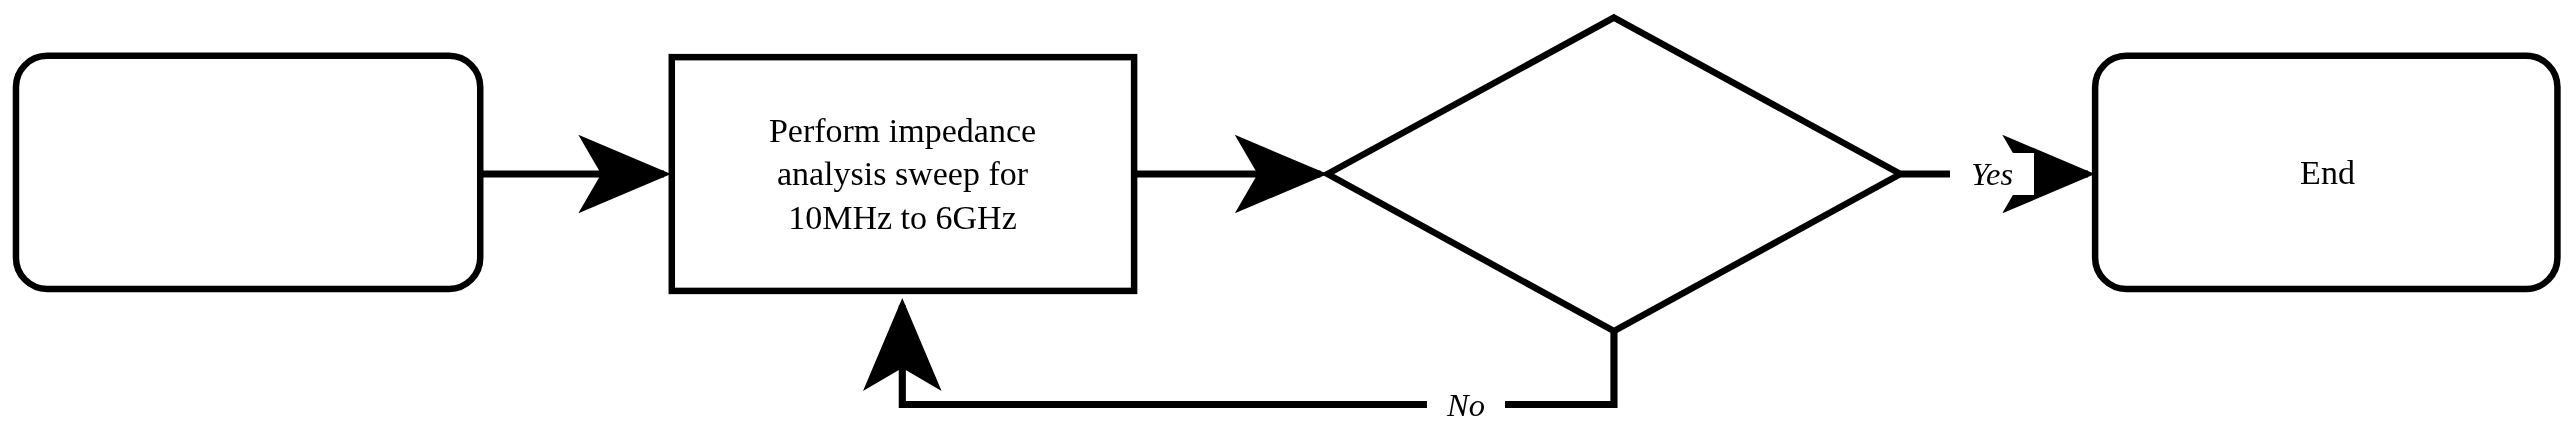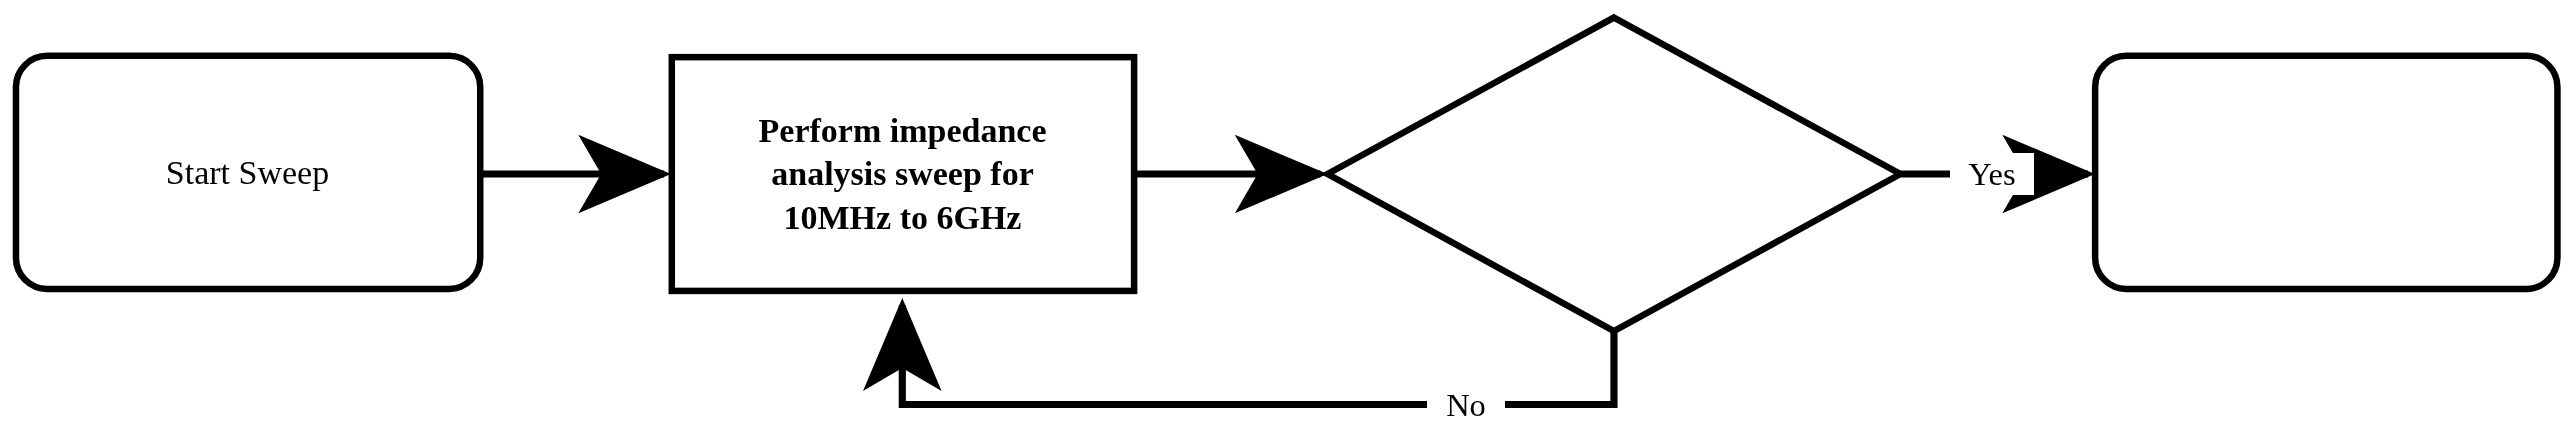--- a/index.html
+++ b/index.html
@@ -34,28 +34,29 @@
     pointer-events: none;
     user-select: none;
   }
   .node-label {
     font-size: 34px;
   }
   .edge-label {
     font-size: 32.5px;
     background: #ffffff;
     line-height: 1;
+    font-style: italic;
   }
   .lbl-start {
     left: 15px;  top: 56px;  width: 465px; height: 233px;
     display: flex; align-items: center; justify-content: center;
   }
   .lbl-process {
     left: 671px; top: 57px; width: 463px; height: 234px;
-    display: flex; align-items: center; justify-content: center; font-weight: bold;
+    display: flex; align-items: center; justify-content: center;
   }
   .lbl-decision {
     left: 1404px; top: 17.5px; width: 421px; height: 314px;
     display: flex; align-items: center; justify-content: center;
   }
   .lbl-end {
     left: 2096px; top: 56px; width: 463px; height: 233px;
     display: flex; align-items: center; justify-content: center;
   }
   .lbl-yes {
@@ -90,26 +91,26 @@
     <line x1="738" y1="268" x2="1021" y2="268" stroke="#000000" stroke-width="11" marker-end="url(#arrowhead)"></line>
 
     <line x1="1745" y1="268" x2="2032" y2="268" stroke="#000000" stroke-width="11" marker-end="url(#arrowhead)"></line>
 
     <line x1="2925" y1="268" x2="3005" y2="268" stroke="#000000" stroke-width="11"></line>
     <line x1="3118" y1="268" x2="3214" y2="268" stroke="#000000" stroke-width="11" marker-end="url(#arrowhead)"></line>
 
     <polyline points="2484,510 2484,623 1388,623 1388,470" fill="none" stroke="#000000" stroke-width="11" marker-end="url(#arrowhead)"></polyline>
   </svg>
 
-  <div class="node-label lbl-start">Start Sweep</div>
 
   <div class="node-label lbl-process">Perform impedance
 analysis sweep for
 10MHz to 6GHz</div>
 
 
+  <div class="node-label lbl-end">End</div>
 
   <div class="edge-label lbl-yes">Yes</div>
 
   <div class="edge-label lbl-no">No</div>
 
 </div>
 
 
 </body></html>

